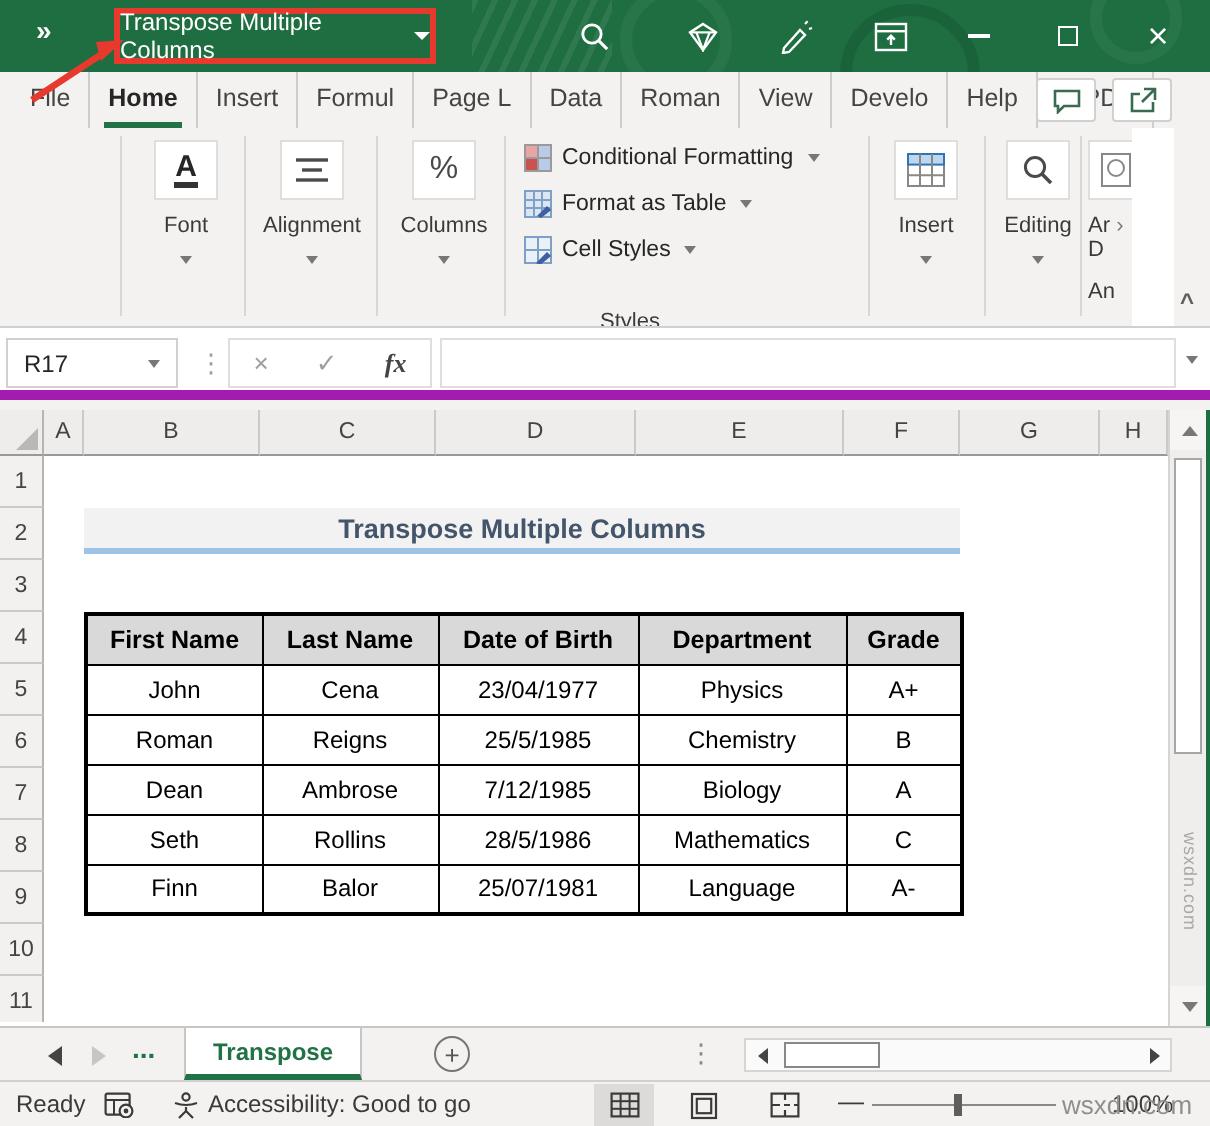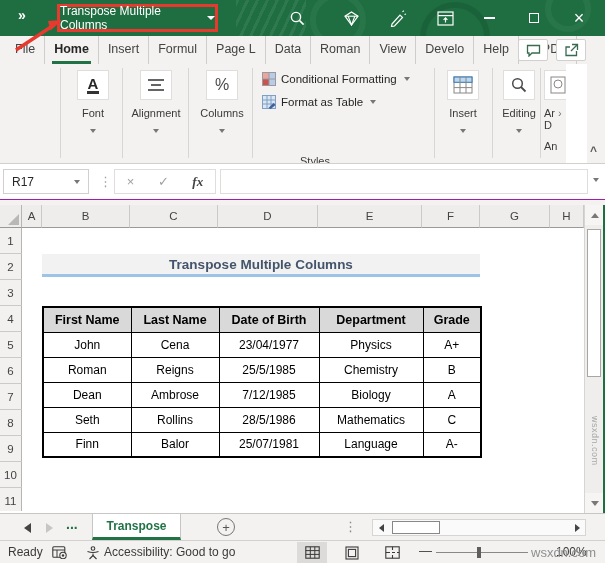--- a/index.html
+++ b/index.html
@@ -46,21 +46,21 @@
   .fontA{font-size:15px;font-weight:bold;color:#262626;border-bottom:3px solid #333;line-height:15px;padding:0 1px;}
   .styles{position:absolute;left:262px;top:7px;width:172px;}
   .srow{display:flex;align-items:center;gap:5px;height:15px;margin-bottom:8px;font-size:11.5px;color:#262626;white-space:nowrap;}
   .sicon{width:14px;height:14px;flex:0 0 14px;display:inline-flex;}
   .srow .car{margin-left:2px;}
   .anl{position:absolute;left:544px;top:6px;width:44px;color:#3b3a39;font-size:11px;}
   .anl .icbox{margin:0;}
   .whitestrip{position:absolute;left:566px;top:0;width:21px;height:100px;background:#fff;}
   .collapse-ic{position:absolute;left:590px;top:80px;color:#605e5c;font-size:12px;font-weight:bold;}
   
-  .frow{position:absolute;left:0;top:164px;width:605px;height:36px;background:#fff;border-bottom:1px solid #a21caf;}
+  .frow{position:absolute;left:0;top:164px;width:605px;height:36px;background:#fff;border-bottom:5px solid #a21caf;}
   .namebox{position:absolute;left:3px;top:5px;width:86px;height:25px;border:1px solid #d2d0ce;background:#fff;
     display:flex;align-items:center;padding:0 8px;font-size:12px;color:#262626;}
   .namebox .car{margin-left:auto;}
   .fdots{position:absolute;left:99px;top:10px;color:#a19f9d;font-size:13px;}
   .fbtns{position:absolute;left:114px;top:5px;width:102px;height:25px;border:1px solid #e0dedc;background:#fff;
     display:flex;align-items:center;justify-content:space-around;}
   .fx{font-family:"Liberation Serif",serif;font-style:italic;font-weight:bold;color:#444;font-size:13px;}
   .gray-g{color:#a19f9d;font-size:13px;}
   .finput{position:absolute;left:220px;top:5px;width:368px;height:25px;border:1px solid #e0dedc;background:#fff;}
   .fcar{position:absolute;right:6px;top:14px;}
@@ -257,20 +257,32 @@
             <svg width="14" height="14" viewBox="0 0 14 14">
               <rect x="0.5" y="0.5" width="13" height="13" fill="#dce6f2" stroke="#7da0c4"></rect>
               <line x1="0.5" y1="5" x2="13.5" y2="5" stroke="#7da0c4"></line>
               <line x1="0.5" y1="9" x2="13.5" y2="9" stroke="#7da0c4"></line>
               <line x1="5" y1="0.5" x2="5" y2="13.5" stroke="#7da0c4"></line>
               <line x1="9" y1="0.5" x2="9" y2="13.5" stroke="#7da0c4"></line>
               <path d="M6.5 13 L11.5 8 L13.6 10 L8.6 14 Z" fill="#3f5fa0"></path>
             </svg>
           </span>
           <span>Format as Table</span>
+          <span class="car"></span>
+        </div>
+        <div class="srow">
+          <span class="sicon">
+            <svg width="14" height="14" viewBox="0 0 14 14">
+              <rect x="0.5" y="0.5" width="13" height="13" fill="#eaf0f8" stroke="#7da0c4"></rect>
+              <line x1="0.5" y1="7" x2="13.5" y2="7" stroke="#7da0c4"></line>
+              <line x1="7" y1="0.5" x2="7" y2="13.5" stroke="#7da0c4"></line>
+              <path d="M6 13.5 L11.5 8 L13.6 10 L8 14.5 Z" fill="#3f5fa0"></path>
+            </svg>
+          </span>
+          <span>Cell Styles</span>
           <span class="car"></span>
         </div>
       </div>
     <div class="glabel" style="position:absolute;left:300px;top:84px;">Styles</div>
     <div class="gsep" style="left:434px;"></div>
 
     <div class="cgroup" style="left:437px;width:52px;">
       <div class="icbox">
         <svg width="20" height="18" viewBox="0 0 20 18">
             <rect x="1" y="1" width="18" height="16" fill="#fff" stroke="#8a8886"></rect>

